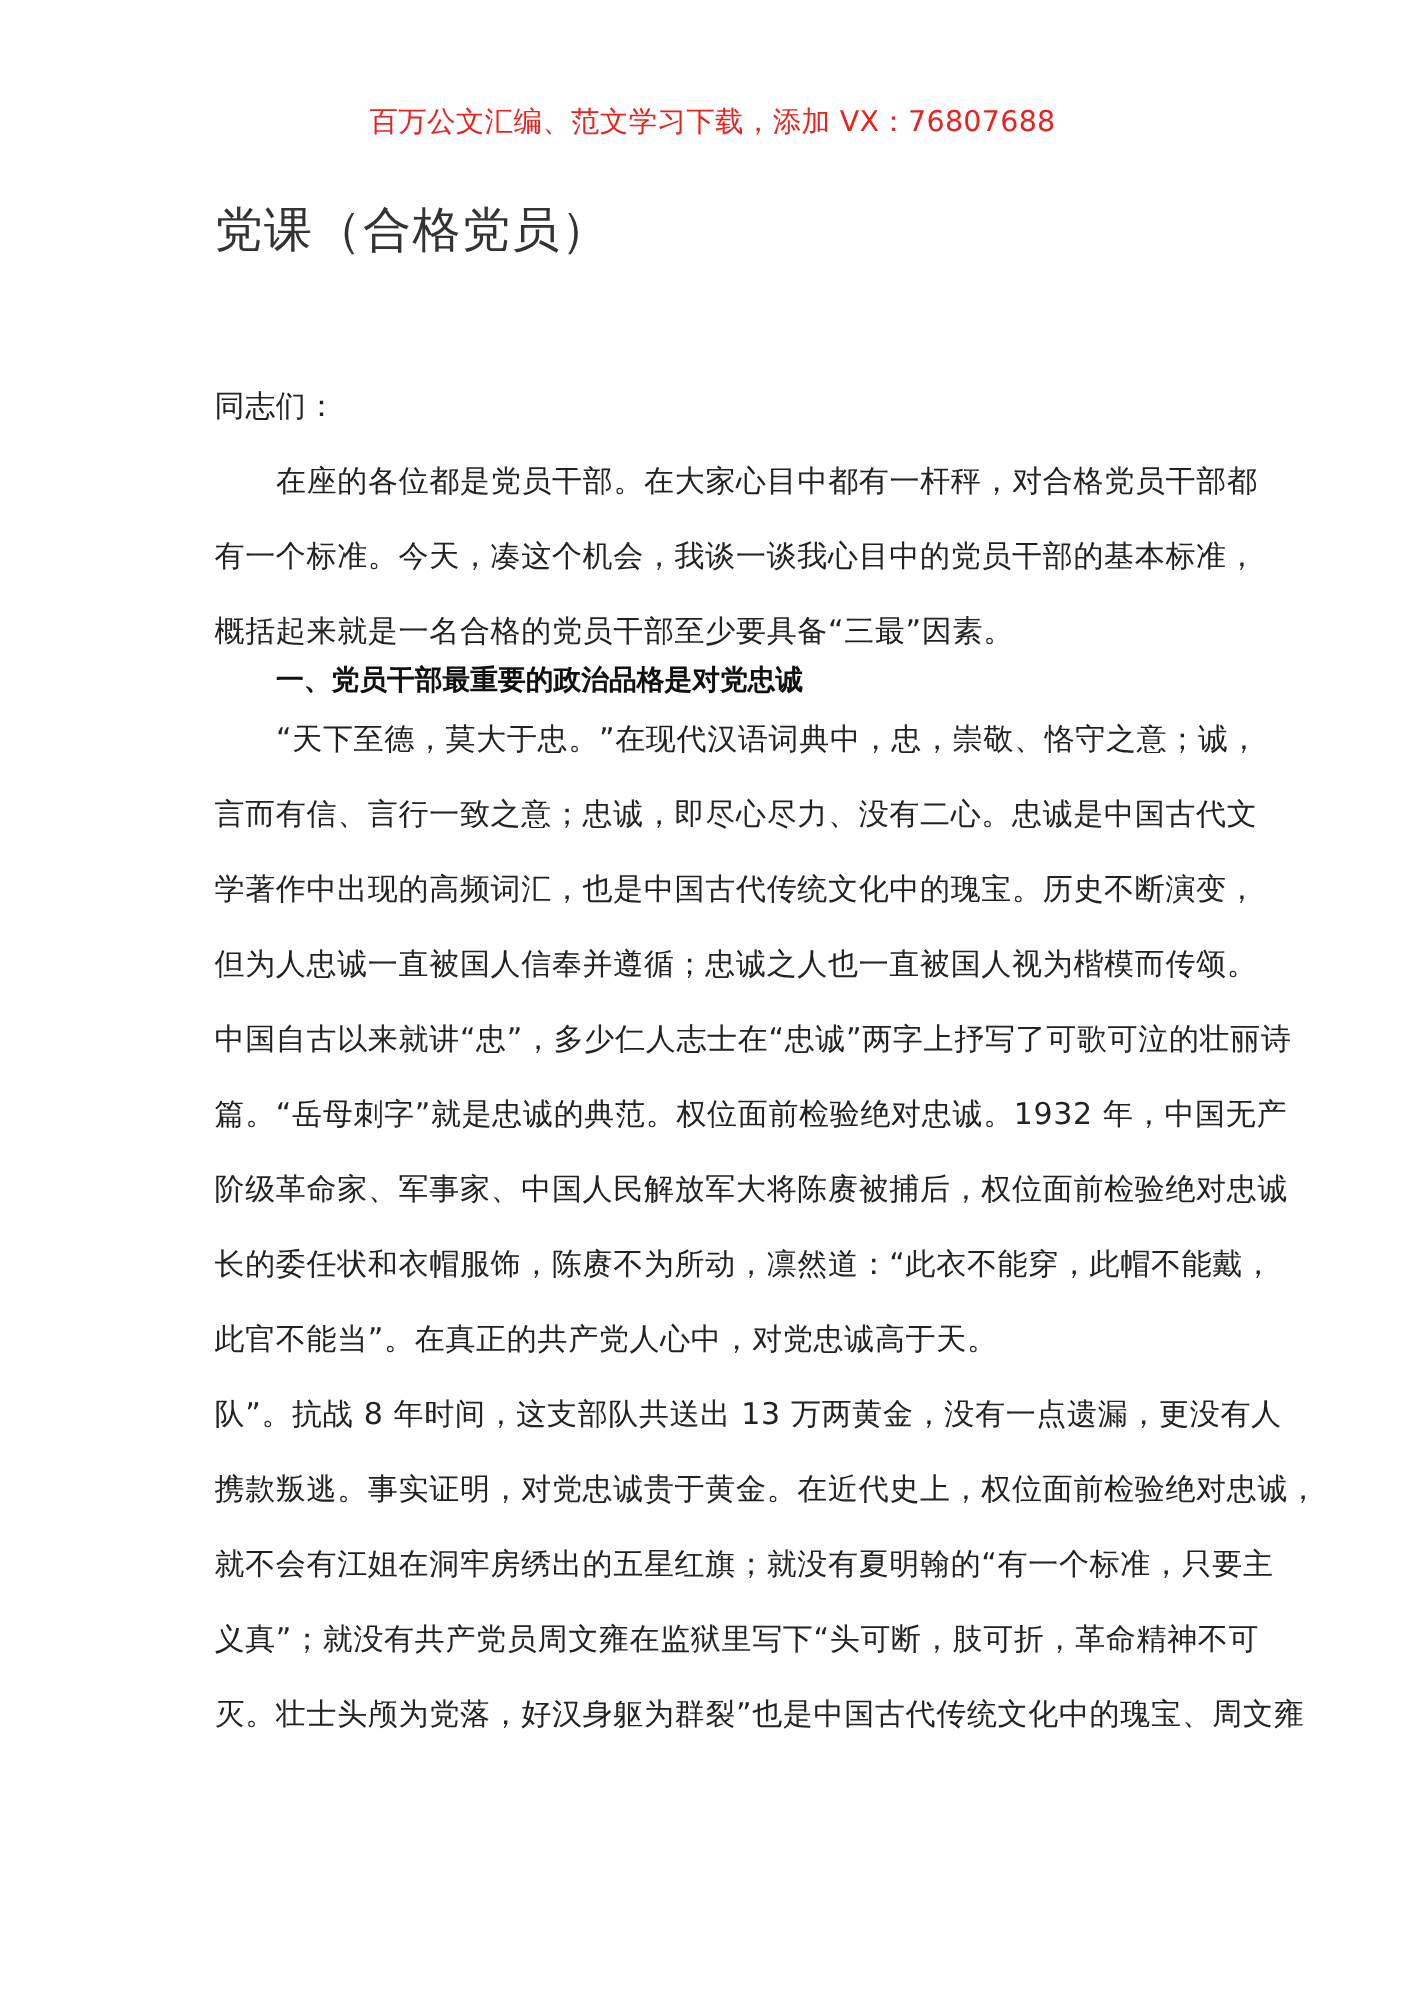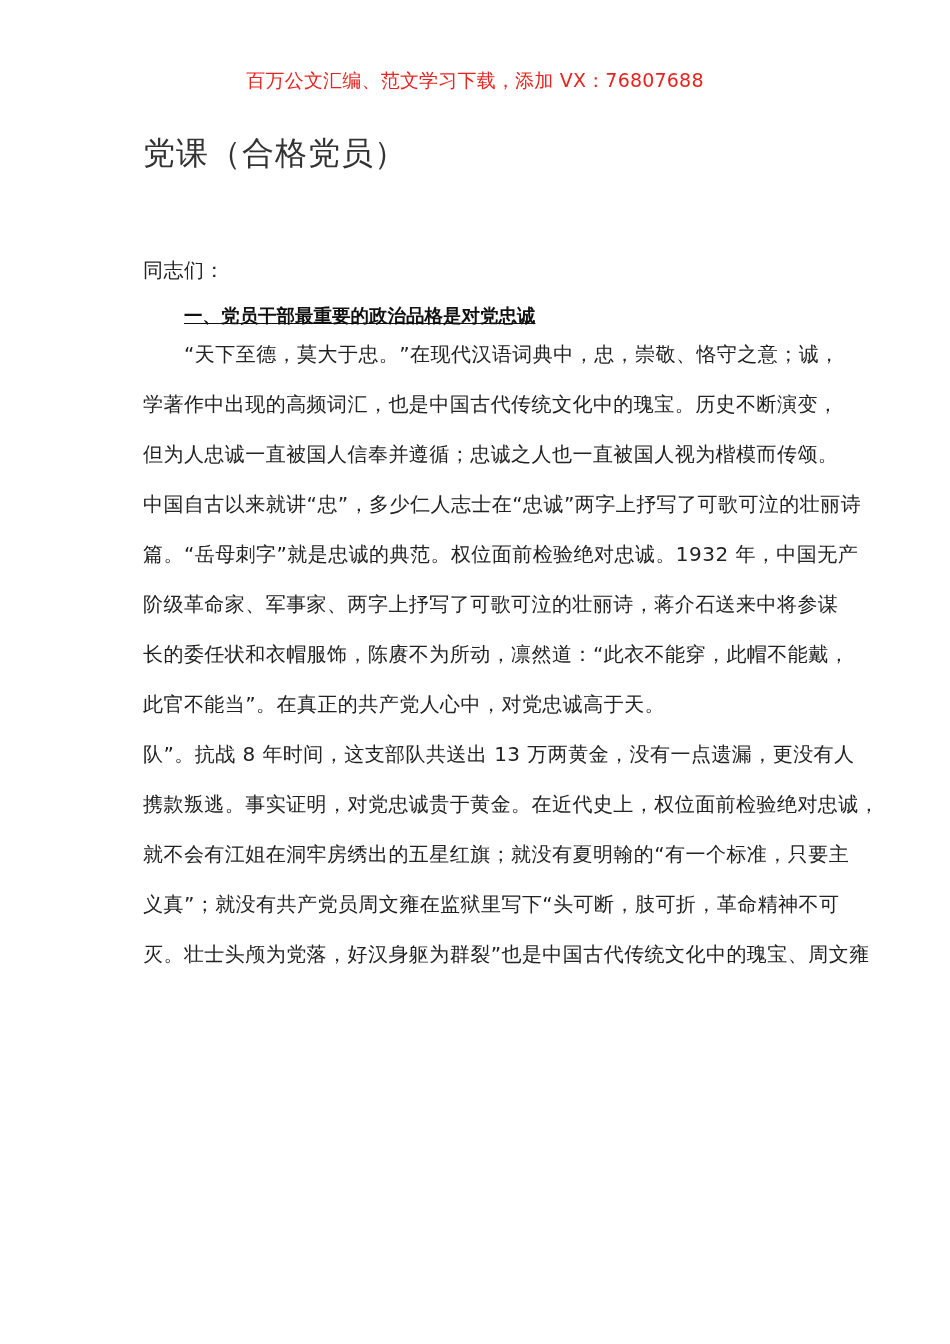--- a/index.html
+++ b/index.html
@@ -6,42 +6,48 @@
   body { width: 950px; height: 1344px; position: relative; overflow: hidden;
          font-family: "DejaVu Sans", "Liberation Sans", sans-serif; color: #222; }
   .watermark { position: absolute; top: 68px; left: 0; width: 950px; text-align: center;
                font-size: 19px; color: #e8231f; letter-spacing: 0.2px; }
   .title { position: absolute; top: 132px; left: 143px; font-size: 32px; color: #333;
            letter-spacing: 1px; }
   .body { position: absolute; left: 143px; width: 680px; top: 255px; }
   .line { font-size: 20px; height: 50px; line-height: 30px; white-space: nowrap;
           letter-spacing: 0.45px; color: #222; }
   .indent { padding-left: 41px; }
-  .heading { font-weight: bold; font-size: 18.5px; height: 34px; line-height: 22px; padding-left: 41px; color: #111; text-decoration: underline; }
+  .heading { font-weight: bold; font-size: 18.5px; height: 34px; line-height: 22px; padding-left: 41px; color: #111; }
 </style>
 </head>
 <body>
 
 <div class="watermark">百万公文汇编、范文学习下载，添加 VX：76807688</div>
 
 <div class="title">党课（合格党员）</div>
 
 <div class="body">
   <div class="line">同志们：</div>
 
+  <div>
+    <div class="line indent">在座的各位都是党员干部。在大家心目中都有一杆秤，对合格党员干部都</div>
+    <div class="line">有一个标准。今天，凑这个机会，我谈一谈我心目中的党员干部的基本标准，</div>
+    <div class="line" style="height:38px">概括起来就是一名合格的党员干部至少要具备“三最”因素。</div>
+  </div>
 
   <div class="heading">一、党员干部最重要的政治品格是对党忠诚</div>
 
   <div>
     <div class="line indent">“天下至德，莫大于忠。”在现代汉语词典中，忠，崇敬、恪守之意；诚，</div>
+    <div class="line">言而有信、言行一致之意；忠诚，即尽心尽力、没有二心。忠诚是中国古代文</div>
     <div class="line">学著作中出现的高频词汇，也是中国古代传统文化中的瑰宝。历史不断演变，</div>
     <div class="line">但为人忠诚一直被国人信奉并遵循；忠诚之人也一直被国人视为楷模而传颂。</div>
     <div class="line">中国自古以来就讲“忠”，多少仁人志士在“忠诚”两字上抒写了可歌可泣的壮丽诗</div>
     <div class="line">篇。“岳母刺字”就是忠诚的典范。权位面前检验绝对忠诚。1932 年，中国无产</div>
-    <div class="line">阶级革命家、军事家、两字上抒写了可歌可泣的壮丽诗，蒋介石送来中将参谋</div>
+    <div class="line">阶级革命家、军事家、中国人民解放军大将陈赓被捕后，权位面前检验绝对忠诚</div>
     <div class="line">长的委任状和衣帽服饰，陈赓不为所动，凛然道：“此衣不能穿，此帽不能戴，</div>
     <div class="line">此官不能当”。在真正的共产党人心中，对党忠诚高于天。</div>
   </div>
 
   <div>
     <div class="line">队”。抗战 8 年时间，这支部队共送出 13 万两黄金，没有一点遗漏，更没有人</div>
     <div class="line">携款叛逃。事实证明，对党忠诚贵于黄金。在近代史上，权位面前检验绝对忠诚，</div>
     <div class="line">就不会有江姐在洞牢房绣出的五星红旗；就没有夏明翰的“有一个标准，只要主</div>
     <div class="line">义真”；就没有共产党员周文雍在监狱里写下“头可断，肢可折，革命精神不可</div>
     <div class="line">灭。壮士头颅为党落，好汉身躯为群裂”也是中国古代传统文化中的瑰宝、周文雍</div>

